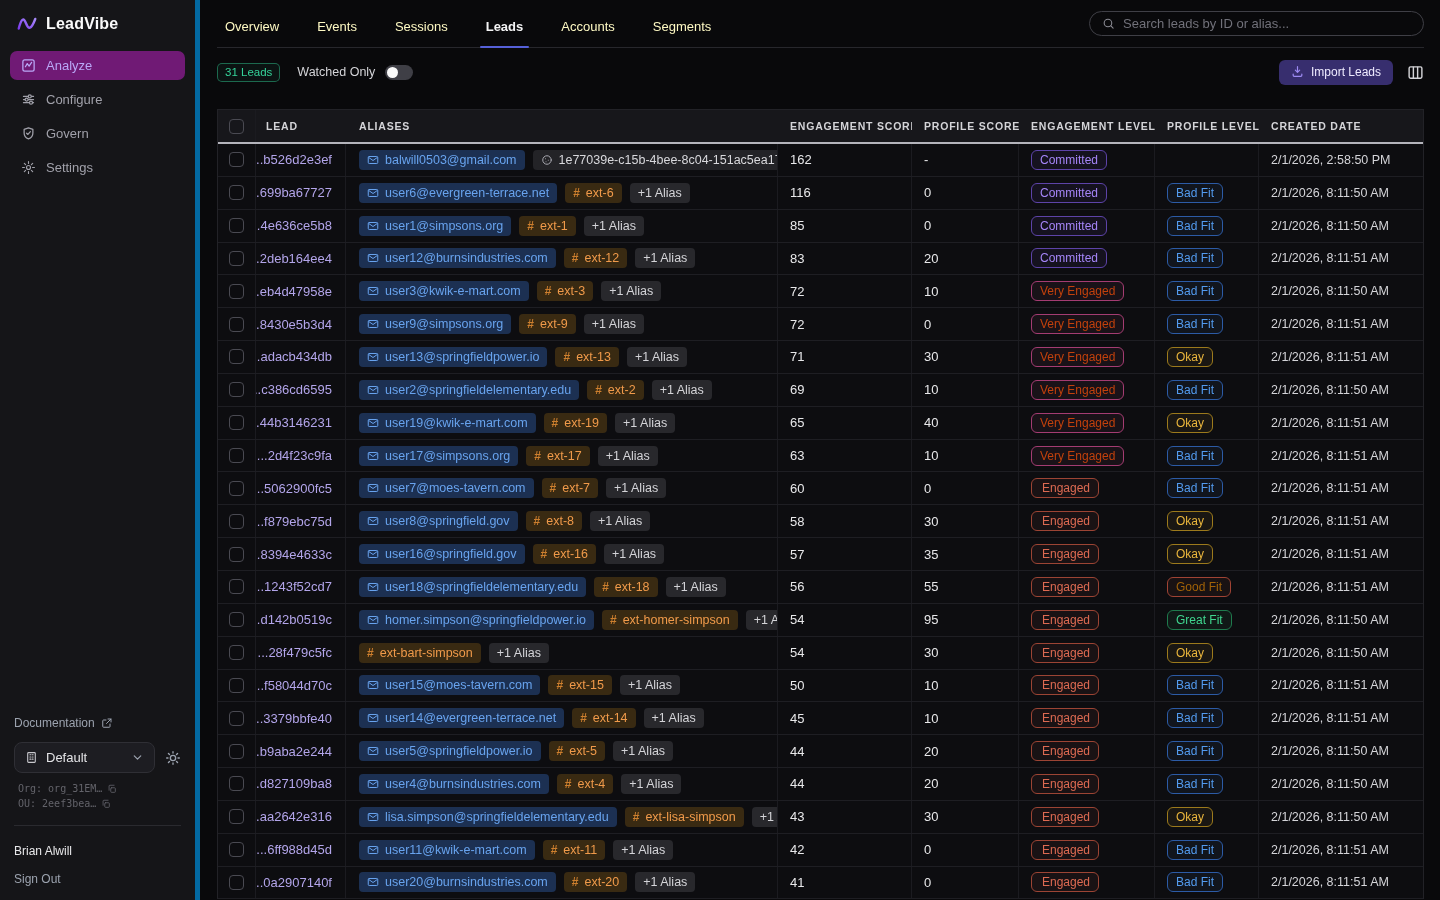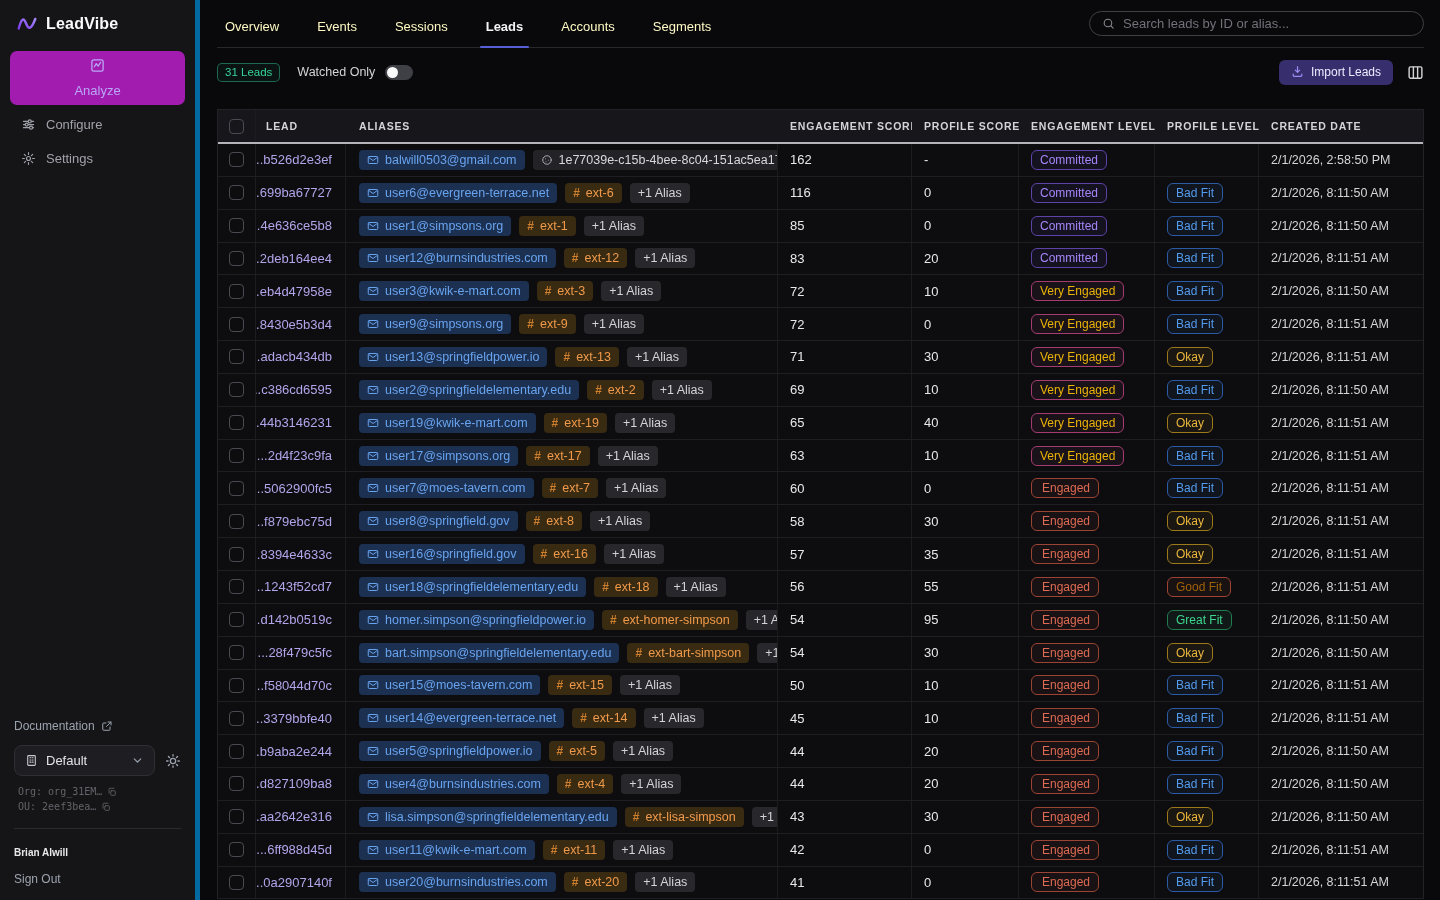--- a/index.html
+++ b/index.html
@@ -7,34 +7,34 @@
   body { font-family:"Liberation Sans", sans-serif; background:#09090b; color:#e4e4e7; }
   .app { display:flex; width:1440px; height:900px; }
 
   
   .sidebar { flex:0 0 200px; background:#151518; border-right:5px solid #0369a1; display:flex; flex-direction:column; }
   .side-logo { display:flex; align-items:center; gap:8px; padding:13px 14px 12px 16px; }
   .logo-text { color:#fafafa; font-size:16px; font-weight:bold; letter-spacing:.2px; }
   .side-nav { padding:4px 10px; display:flex; flex-direction:column; gap:5px; }
   .nav-item { display:flex; align-items:center; gap:10px; padding:7px 11px; border-radius:7px; color:#a1a1aa; font-size:13px; cursor:pointer; }
   .nav-item svg { width:15px; height:15px; flex:0 0 15px; }
-  .nav-item.active { background:#a21caf; color:#b9a8f7;flex-direction:column; }
+  .nav-item.active { background:#701a75; color:#b9a8f7; }
   .side-bottom { margin-top:auto; padding:10px 14px 14px; }
   .doc-row { display:flex; align-items:center; gap:6px; color:#9ca3af; font-size:12px; margin-bottom:12px; cursor:pointer; }
   .doc-row svg { width:12px; height:12px; }
   .env-row { display:flex; align-items:center; gap:10px; margin-bottom:10px; }
   .env-select { flex:1; display:flex; align-items:center; gap:8px; background:#1d1d22; border:1px solid #2f2f35; border-radius:8px; padding:7px 10px; color:#e4e4e7; font-size:13px; cursor:pointer; }
   .env-select svg { width:13px; height:13px; color:#c8c8cd; }
   .env-select .chev { margin-left:auto; color:#9ca3af; }
   .theme-btn { color:#9ca3af; cursor:pointer; display:flex; }
   .theme-btn svg { width:16px; height:16px; }
   .org-line { font-family:"DejaVu Sans Mono", monospace; font-size:10px; color:#63636a; display:flex; align-items:flex-end; gap:5px; margin:4px 0 0 4px; }
   .org-line svg { width:10px; height:10px; cursor:pointer; }
   .side-divider { border-top:1px solid #2a2a2f; margin:16px 0 0; }
-  .user-name { color:#e8e8ea; font-size:10px; font-weight:700; margin:18px 0 0 0; }
+  .user-name { color:#e8e8ea; font-size:12px; font-weight:400; margin:18px 0 0 0; }
   .signout { color:#9ca3af; font-size:12px; margin-top:14px; cursor:pointer; }
 
   
   .main { flex:1; display:flex; flex-direction:column; padding:0 16px 0 17px; min-width:0; background:#09090b; }
   .topbar { display:flex; align-items:center; justify-content:space-between; border-bottom:1px solid #27272c; height:48px; }
   .tabs { display:flex; gap:34px; height:100%; align-items:flex-end; padding-left:6px; }
   .tab { color:#fef9c3; font-size:13px; padding:0 2px 13px; position:relative; cursor:pointer; white-space:nowrap; }
   .tab.active { color:#f4f4f5; font-weight:600; }
   .tab.active::after { content:''; position:absolute; left:-4px; right:-4px; bottom:-1px; height:2px; background:#5560d8; border-radius:1px; }
   .search { width:335px; height:25px; border:1px solid #3f3f46; border-radius:13px; display:flex; align-items:center; gap:8px; padding:0 12px; }
@@ -71,21 +71,21 @@
   .chip svg { width:12px; height:12px; flex:0 0 12px; }
   .chip-email { background:#1c3052; color:#68a3ee; }
   .chip-ext { background:#392a12; color:#f09a4a; }
   .chip-ext .hash { color:#cd7f2e; font-weight:bold; font-size:12px; }
   .chip-uuid { background:#232327; color:#d8d8dc; }
   .chip-uuid svg { color:#a8a8b0; }
   .chip-alias { background:#28282c; color:#d4d4d8; cursor:pointer; }
   .cell-num { color:#e8e8ea; font-size:13px; }
   .badge { display:inline-flex; align-items:center; height:20px; padding:0 8px; border-radius:6px; border:1px solid; font-size:12px; white-space:nowrap; }
   .badge.committed    { color:#a585f8; border-color:#5d43a8; background:rgba(124,92,240,.07); }
-  .badge.very-engaged { color:#eab308; border-color:#a43c72; background:rgba(228,103,156,.06); }
+  .badge.very-engaged { color:#c2410c; border-color:#a43c72; background:rgba(228,103,156,.06); }
   .badge.engaged      { color:#dd6a52; border-color:#9c4434; background:rgba(221,106,82,.06);padding-left:10px; }
   .badge.bad-fit      { color:#539bef; border-color:#2c5ba6; background:rgba(83,155,239,.06); }
   .badge.okay         { color:#eab63c; border-color:#9c7a1c; background:rgba(234,182,60,.06); }
   .badge.good-fit     { color:#a16207; border-color:#a04334; background:rgba(222,95,76,.06); }
   .badge.great-fit    { color:#3fd68f; border-color:#1f7a4d; background:rgba(63,214,143,.06); }
   .cell-date { color:#d4d4d8; font-size:12.5px; white-space:nowrap; }
 </style>
 </head>
 <body>
 
@@ -117,20 +117,27 @@
         <span>Analyze</span>
       </div>
       <div class="nav-item">
         <svg viewBox="0 0 24 24" fill="none" stroke="currentColor" stroke-width="2" stroke-linecap="round">
             <path d="M4 7h16M4 12h16M4 17h16"></path>
             <circle cx="14" cy="7" r="2.4" fill="#151518"></circle>
             <circle cx="9" cy="12" r="2.4" fill="#151518"></circle>
             <circle cx="16" cy="17" r="2.4" fill="#151518"></circle>
           </svg>
         <span>Configure</span>
+      </div>
+      <div class="nav-item">
+        <svg viewBox="0 0 24 24" fill="none" stroke="currentColor" stroke-width="2" stroke-linecap="round" stroke-linejoin="round">
+            <path d="M12 3l7 2.5V11c0 4.8-3 8.2-7 9.5-4-1.3-7-4.7-7-9.5V5.5L12 3z"></path>
+            <path d="M9 11.5l2 2 4-4.5"></path>
+          </svg>
+        <span>Govern</span>
       </div>
       <div class="nav-item">
         <svg viewBox="0 0 24 24" fill="none" stroke="currentColor" stroke-width="1.8" stroke-linecap="round" stroke-linejoin="round">
             <circle cx="12" cy="12" r="3.2"></circle>
             <path d="M12 2.5v3M12 18.5v3M2.5 12h3M18.5 12h3M5.3 5.3l2.1 2.1M16.6 16.6l2.1 2.1M18.7 5.3l-2.1 2.1M7.4 16.6l-2.1 2.1"></path>
           </svg>
         <span>Settings</span>
       </div>
     </nav>
 
@@ -764,27 +771,20 @@
   </div>
 
   <div class="trow">
     <div class="cell cell-check">
               <div class="checkbox"></div>
             </div>
     <div class="cell cell-lead">
               <span class="lead-id">...28f479c5fc</span>
             </div>
     <div class="cell cell-alias">
-      <span class="chip chip-email">
-        <svg viewBox="0 0 24 24" fill="none" stroke="currentColor" stroke-width="2" stroke-linecap="round" stroke-linejoin="round">
-                  <rect x="2.5" y="5" width="19" height="14" rx="2"></rect>
-                  <path d="m3.5 7 8.5 6 8.5-6"></path>
-                </svg>
-        <span>bart.simpson@springfieldelementary.edu</span>
-      </span>
       <span class="chip chip-ext">
         <span class="hash">#</span>
         <span>ext-bart-simpson</span>
       </span>
 
       <span class="chip chip-alias">
                 <span>+1 Alias</span>
               </span>
     </div>
     <div class="cell cell-num">54</div>

